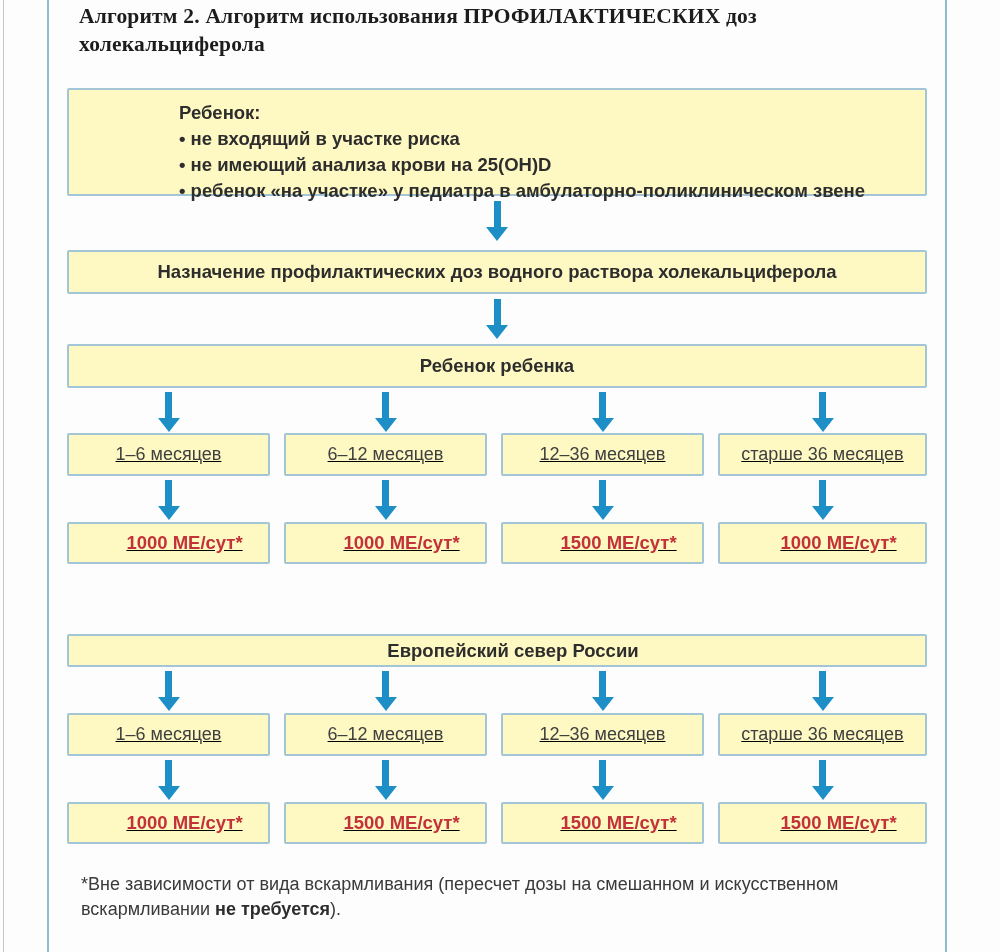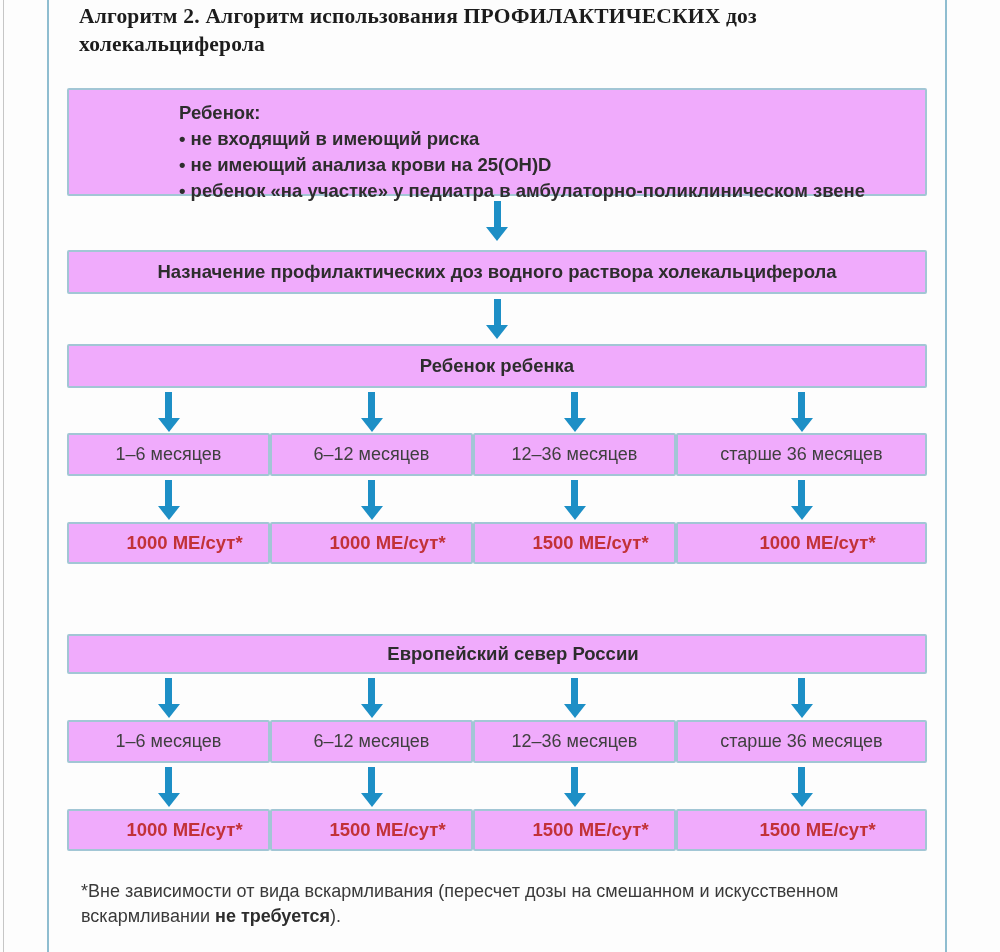--- a/index.html
+++ b/index.html
@@ -25,37 +25,37 @@
     padding:0 18px;
   }
   .title {
     font-family:"Liberation Serif", serif;
     font-size:21.5px; line-height:28px; font-weight:bold;
     color:#1c1c1c; letter-spacing:0.2px;
     margin:2px 0 0 12px; max-width:845px; height:56px;
   }
   .box {
     border:2px solid var(--box-border);
-    background:#f0abfc;
+    background:#fef9c3;
     border-radius:2px;
     box-sizing:border-box;
   }
   .child-box {
     margin-top:30px;
     height:108px;
     padding:10px 16px 0 110px;
     font-weight:bold; font-size:18.5px; line-height:26px; color:#2d2d2d;
   }
   .wide {
     display:flex; align-items:center; justify-content:center;
     text-align:center;
     font-weight:bold; font-size:18.5px; color:#2d2d2d;
   }
   .h44 { height:44px; }
-  .h40 { height:40px;padding-left:32px; }
+  .h40 { height:33px;padding-left:32px; }
   .arrow-zone {
     display:flex; justify-content:center; align-items:flex-start;
     padding-top:5px; box-sizing:border-box;
   }
   .z54 { height:54px; }
   .z50 { height:50px; }
   .z45 { height:45px; }
   .z46 { height:46px; }
   .arrow {
     width:7px; height:26px; background:var(--arrow); position:relative;
@@ -64,20 +64,22 @@
     content:""; position:absolute; top:100%; left:50%;
     transform:translateX(-50%);
     width:0; height:0;
     border-left:11px solid transparent;
     border-right:11px solid transparent;
     border-top:14px solid var(--arrow);
   }
   .grid {
     display:grid;
     grid-template-columns:203px 203px 203px 1fr;
+    column-gap:14px;
+    text-decoration:underline;
   }
   .grid .acell {
     display:flex; justify-content:center; align-items:flex-start;
     padding-top:4px;
   }
   .cell {
     height:43px;
     display:flex; align-items:center; justify-content:center;
     font-size:18px; color:#3f3f3f;
   }
@@ -97,21 +99,21 @@
 <body style="--arrow: #1d8fc6; --box-border: #a2c6d5; --dose-red: #c23238;">
 
 <div class="left-edge"></div>
 
 <div class="frame">
 
   <h1 class="title">Алгоритм 2. Алгоритм использования ПРОФИЛАКТИЧЕСКИХ доз холекальциферола</h1>
 
   <div class="box child-box">
     <div>Ребенок:</div>
-    <div>• не входящий в имеющий риска</div>
+    <div>• не входящий в участке риска</div>
     <div>• не имеющий анализа крови на 25(OH)D</div>
     <div>• ребенок «на участке» у педиатра в амбулаторно-поликлиническом звене</div>
   </div>
 
   <div class="arrow-zone z54">
     <div class="arrow"></div>
   </div>
 
   <div class="box wide h44">Назначение профилактических доз водного раствора холекальциферола</div>
 

